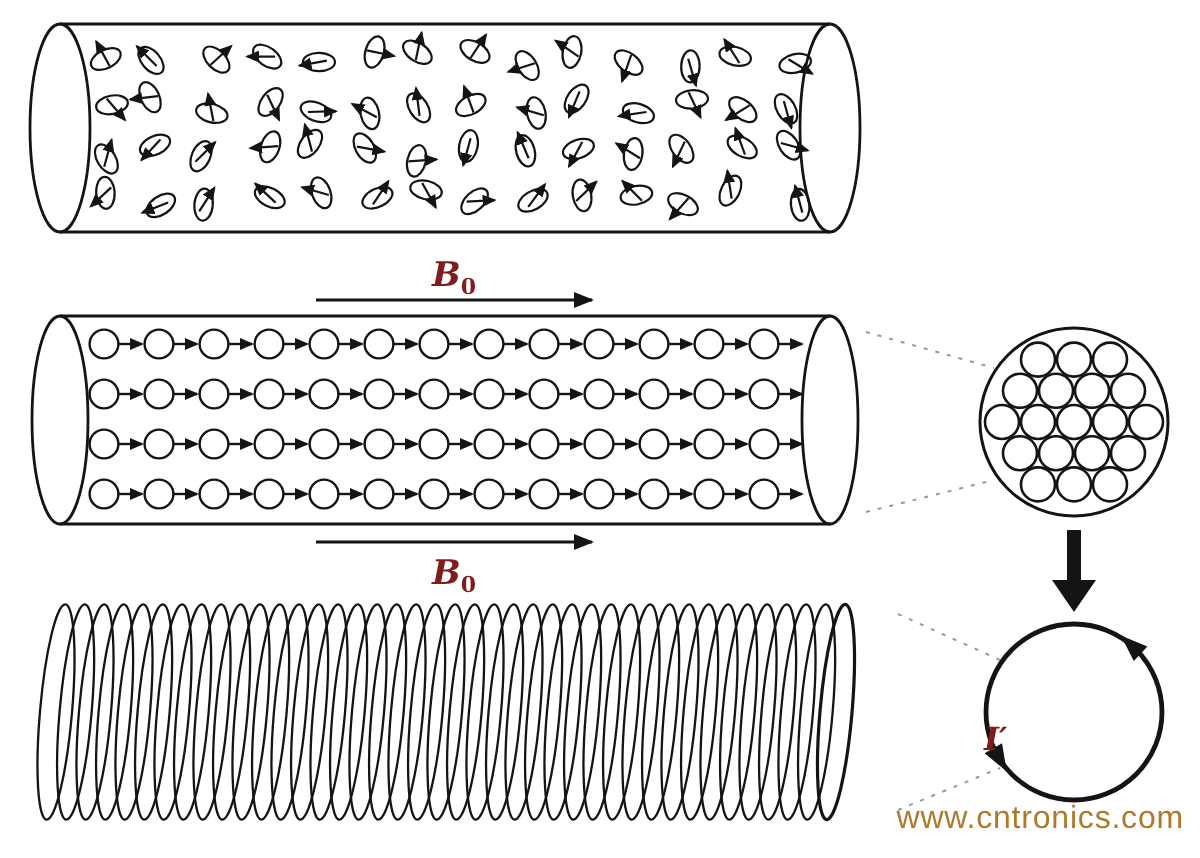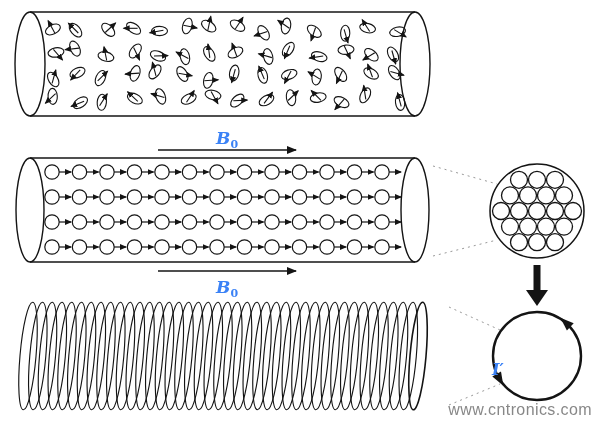--- a/index.html
+++ b/index.html
@@ -1,18 +1,18 @@
 <!DOCTYPE html>
 <html><head>
 <meta charset="utf-8">
 <style>
   html,body{margin:0;padding:0;background:#fff}
   .stage{position:relative;width:600px;height:429px;background:#fff;overflow:hidden;font-family:"Liberation Sans",sans-serif}
   svg{position:absolute;left:0;top:0}
-  .lbl{position:absolute;color:#3b82f6;line-height:1}
+  .lbl{position:absolute;color:#7f1d1d;line-height:1}
   .bsym{font:italic bold 17px "DejaVu Serif","Liberation Serif",serif}
   .bsub{font:bold 11px "DejaVu Serif","Liberation Serif",serif}
   .current{font:italic bold 16px "DejaVu Serif","Liberation Serif",serif}
   .watermark{position:absolute;right:8px;top:401px;font-size:16px;letter-spacing:.4px;opacity:.85;font-family:"Liberation Sans",sans-serif}
 </style>
 </head>
 <body>
 
 <div class="stage">
   <svg id="diagram" width="600" height="429" viewBox="0 0 600 429">
@@ -338,14 +338,14 @@
         <polygon points="503.4,385.8 492.3,376.6 501,371.6" fill="#141414"></polygon>
       </g>
   </svg>
 
   <div class="lbl" style="left:216px;top:128px"><span class="bsym">B</span><sub class="bsub">0</sub></div>
 
   <div class="lbl" style="left:216px;top:277px"><span class="bsym">B</span><sub class="bsub">0</sub></div>
 
   <div class="lbl current" style="left:492px;top:360px">I′</div>
 
-  <div class="watermark" style="color: #737373;">www.cntronics.com</div>
+  <div class="watermark" style="color: #a16207;">www.cntronics.com</div>
 </div>
 
 </body></html>

